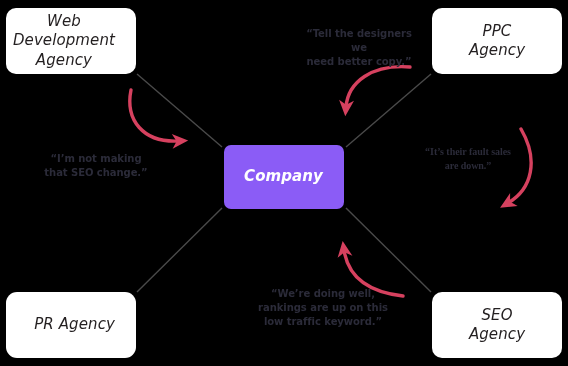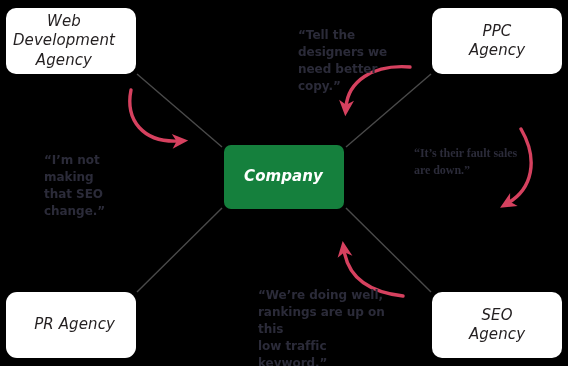--- a/index.html
+++ b/index.html
@@ -33,35 +33,36 @@
   }
   .node-label{display:block;}
 
   #node-web{ left:6px;  top:8px;   width:130px; height:66px; }
   #node-ppc{ left:432px;top:8px;   width:130px; height:66px; }
   #node-pr{  left:6px;  top:292px; width:130px; height:66px;border-radius:11px; }
   #node-seo{ left:432px;top:292px; width:130px; height:66px; }
 
   #node-company{
     left:224px; top:145px; width:120px; height:64px;
-    background:#15803d;
+    background:#8b5cf6;
     border-radius:7px;
     color:#ffffff;
     font-weight:700;
     font-size:15px;
     font-style:italic;
   }
 
   .quote{
     position:absolute;
     color:#2b2b39;
     font-family:"DejaVu Sans", sans-serif;
     font-weight:700;
-    font-size:12px;
+    font-size:10px;
     line-height:1.42;
+    text-align:center;
     letter-spacing:-0.05px;
     white-space:pre-line;
   }
   #quote-web{ left:44px;  top:116px; width:104px; }
   #quote-ppc{ left:298px; top:27px;  width:122px; }
   #quote-seo-right{ left:414px; top:145px; width:108px; }
   #quote-bottom{ left:258px; top:287px; width:130px; }
 </style>
 </head>
 <body>

